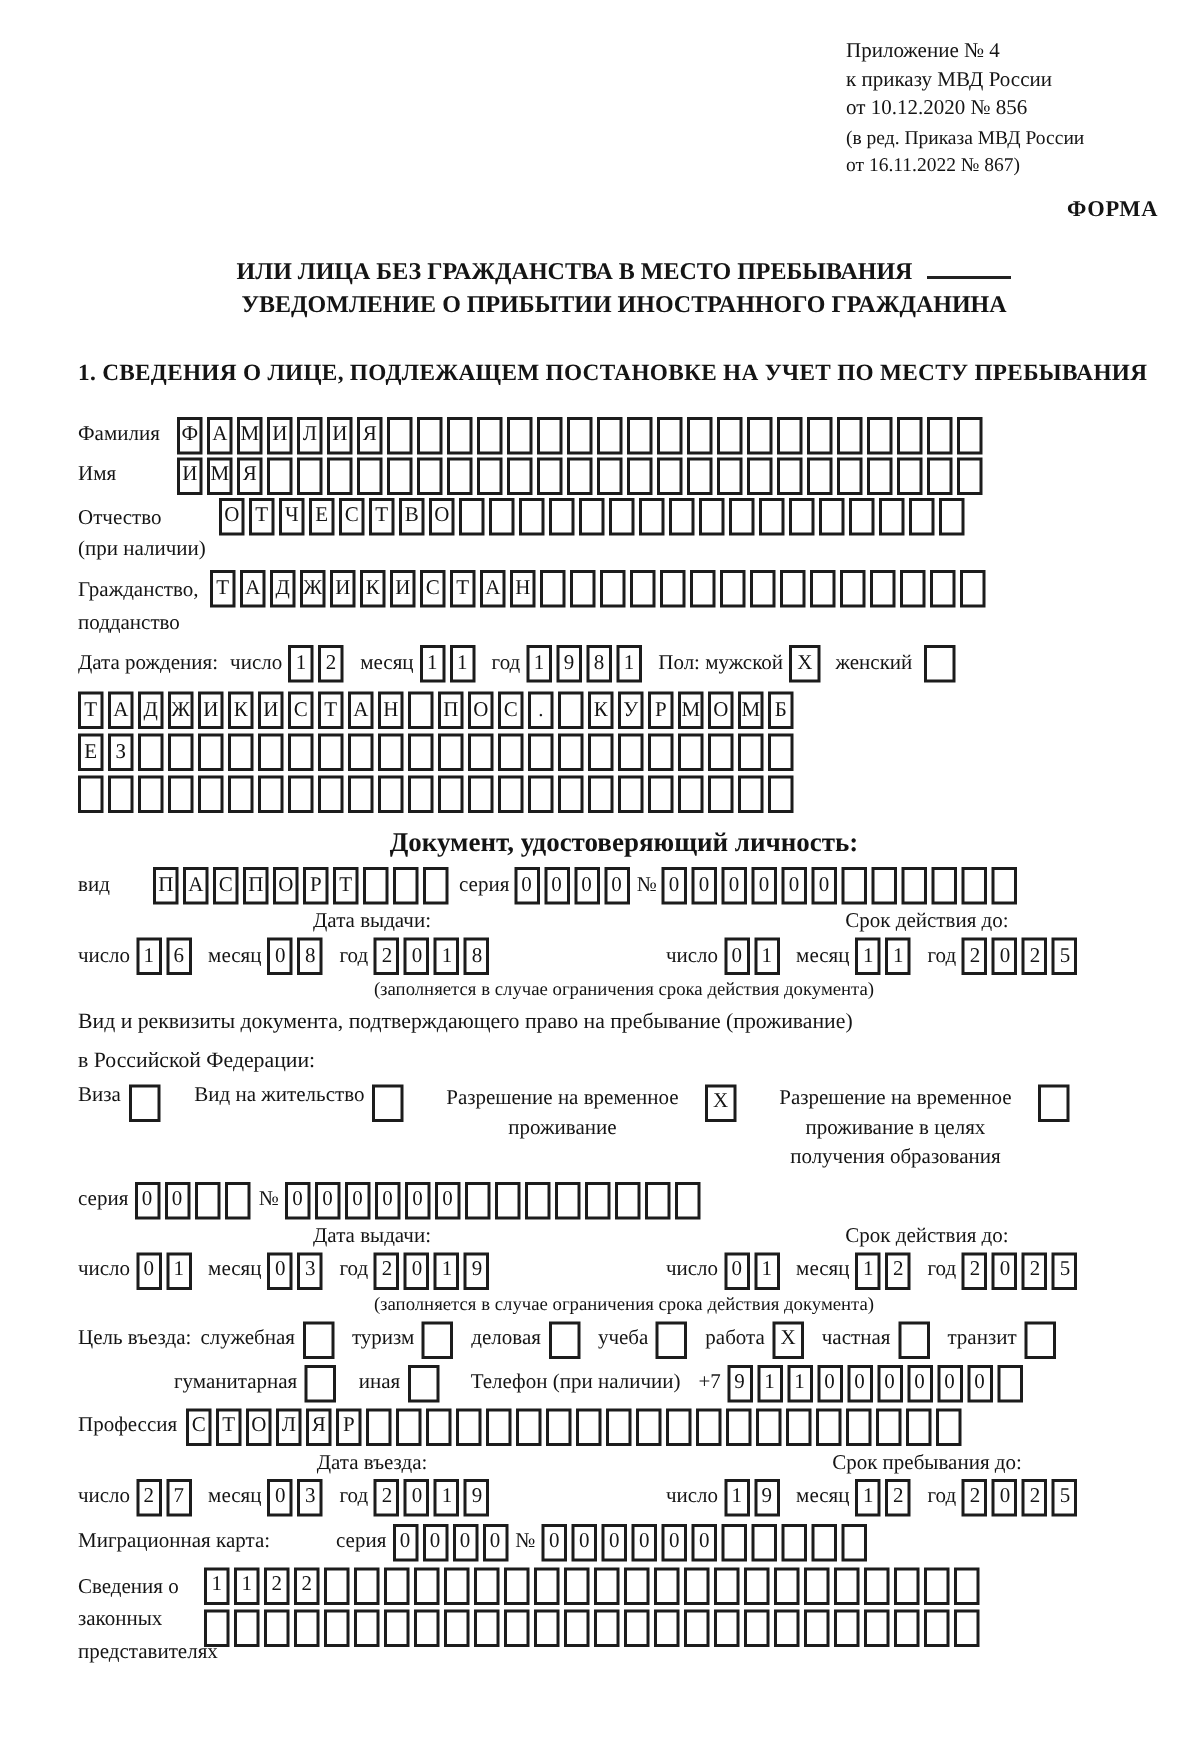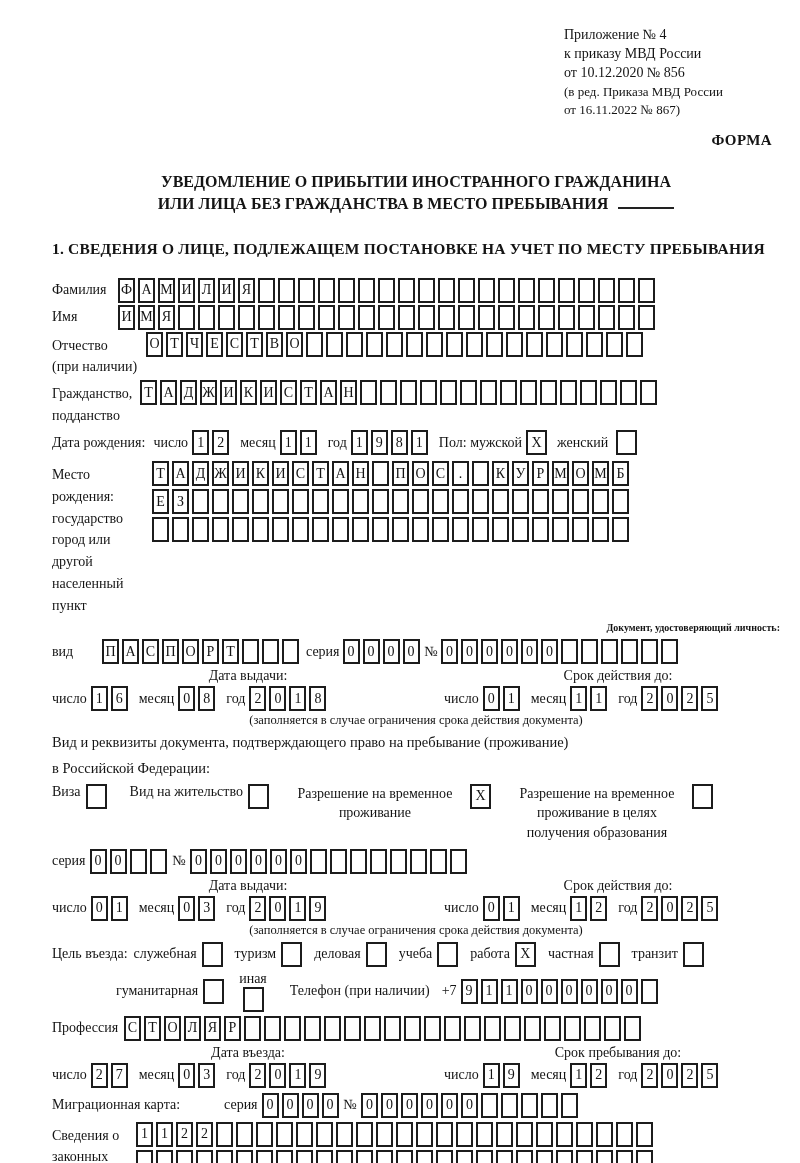--- a/index.html
+++ b/index.html
@@ -33,21 +33,21 @@
   .cell {
     display:inline-flex; align-items:center; justify-content:center; flex:none;
     width:17px; height:25px; border:2px solid #1c1c1c; margin-right:3px;
     font-size:14px; background:#fff;
   }
   .cb .cell, .cell.cb { width:21px; }
 
   .w66 { width:66px; } .w94 { width:94px; } .w88 { width:88px; }
   .w100 { width:100px; } .w72 { width:72px; } .w84 { width:84px; }
 
-  .center-bold { text-align:right; font-weight:bold; font-size:10px; margin:6px 0 6px 0; }
+  .center-bold { text-align:center; font-weight:bold; font-size:18px; margin:6px 0 6px 0; }
 
   .mr4 { margin-right:4px; } .mr8 { margin-right:8px; } .mr10 { margin-right:10px; }
 
   .half-l { display:flex; align-items:center; width:392px; flex:none; }
   .half-r { display:flex; align-items:center; }
   .subhead { display:flex; margin:4px 0 2px 0; font-size:14px;gap:24px; }
   .subhead .sl { width:392px; text-align:center; }
   .subhead .sr { width:300px; text-align:center; }
   .note { font-size:12.5px; text-align:center; margin:1px 0 4px 0; }
 
@@ -71,22 +71,22 @@
     <div>Приложение № 4</div>
     <div>к приказу МВД России</div>
     <div>от 10.12.2020 № 856</div>
     <div class="annex-sub">(в ред. Приказа МВД России</div>
     <div class="annex-sub">от 16.11.2022 № 867)</div>
   </div>
 
   <div class="forma">ФОРМА</div>
 
   <div class="title">
+    <div><span>ИЛИ ЛИЦА БЕЗ ГРАЖДАНСТВА В МЕСТО ПРЕБЫВАНИЯ</span><span class="blank"></span></div>
     <div>УВЕДОМЛЕНИЕ О ПРИБЫТИИ ИНОСТРАННОГО ГРАЖДАНИНА</div>
-    <div><span>ИЛИ ЛИЦА БЕЗ ГРАЖДАНСТВА В МЕСТО ПРЕБЫВАНИЯ</span><span class="blank"></span></div>
   </div>
 
   <div class="sec">1. СВЕДЕНИЯ О ЛИЦЕ, ПОДЛЕЖАЩЕМ ПОСТАНОВКЕ НА УЧЕТ ПО МЕСТУ ПРЕБЫВАНИЯ</div>
 
   <div class="row">
     <span class="lbl w66">Фамилия</span>
     <span class="boxes">
         <span class="cell">Ф</span>
         <span class="cell">А</span>
         <span class="cell">М</span>
@@ -238,26 +238,20 @@
         <span class="cell">8</span>
         <span class="cell">1</span>
       </span>
     <span class="lbl mr4">Пол: мужской</span>
     <span class="cell cb mr10">X</span>
     <span class="lbl mr8">женский</span>
     <span class="cell cb"></span>
   </div>
 
   <div class="rowt">
-    <span class="lblcol w100">
-      <span style="display:block;margin-top:3px;">Место рождения:</span>
-      <span style="display:block;">государство</span>
-      <span style="display:block;">город или другой</span>
-      <span style="display:block;">населенный пункт</span>
-    </span>
     <span>
       <span class="boxrow">
           <span class="cell">Т</span>
           <span class="cell">А</span>
           <span class="cell">Д</span>
           <span class="cell">Ж</span>
           <span class="cell">И</span>
           <span class="cell">К</span>
           <span class="cell">И</span>
           <span class="cell">С</span>
@@ -548,21 +542,21 @@
       <span class="lbl">транзит</span>
       <span class="cell cb"></span>
     </span>
   </div>
 
   <div class="row indent" style="margin-top:4px;">
     <span class="opt" style="margin-right:12px;">
       <span class="lbl">гуманитарная</span>
       <span class="cell cb"></span>
     </span>
-    <span class="opt" style="margin-right:18px;flex-direction:column;">
+    <span class="opt" style="margin-right:18px;">
       <span class="lbl">иная</span>
       <span class="cell cb"></span>
     </span>
     <span class="lbl" style="margin-right:12px;">Телефон (при наличии)</span>
     <span class="lbl mr4">+7</span>
     <span class="boxes">
         <span class="cell">9</span>
         <span class="cell">1</span>
         <span class="cell">1</span>
         <span class="cell">0</span>

